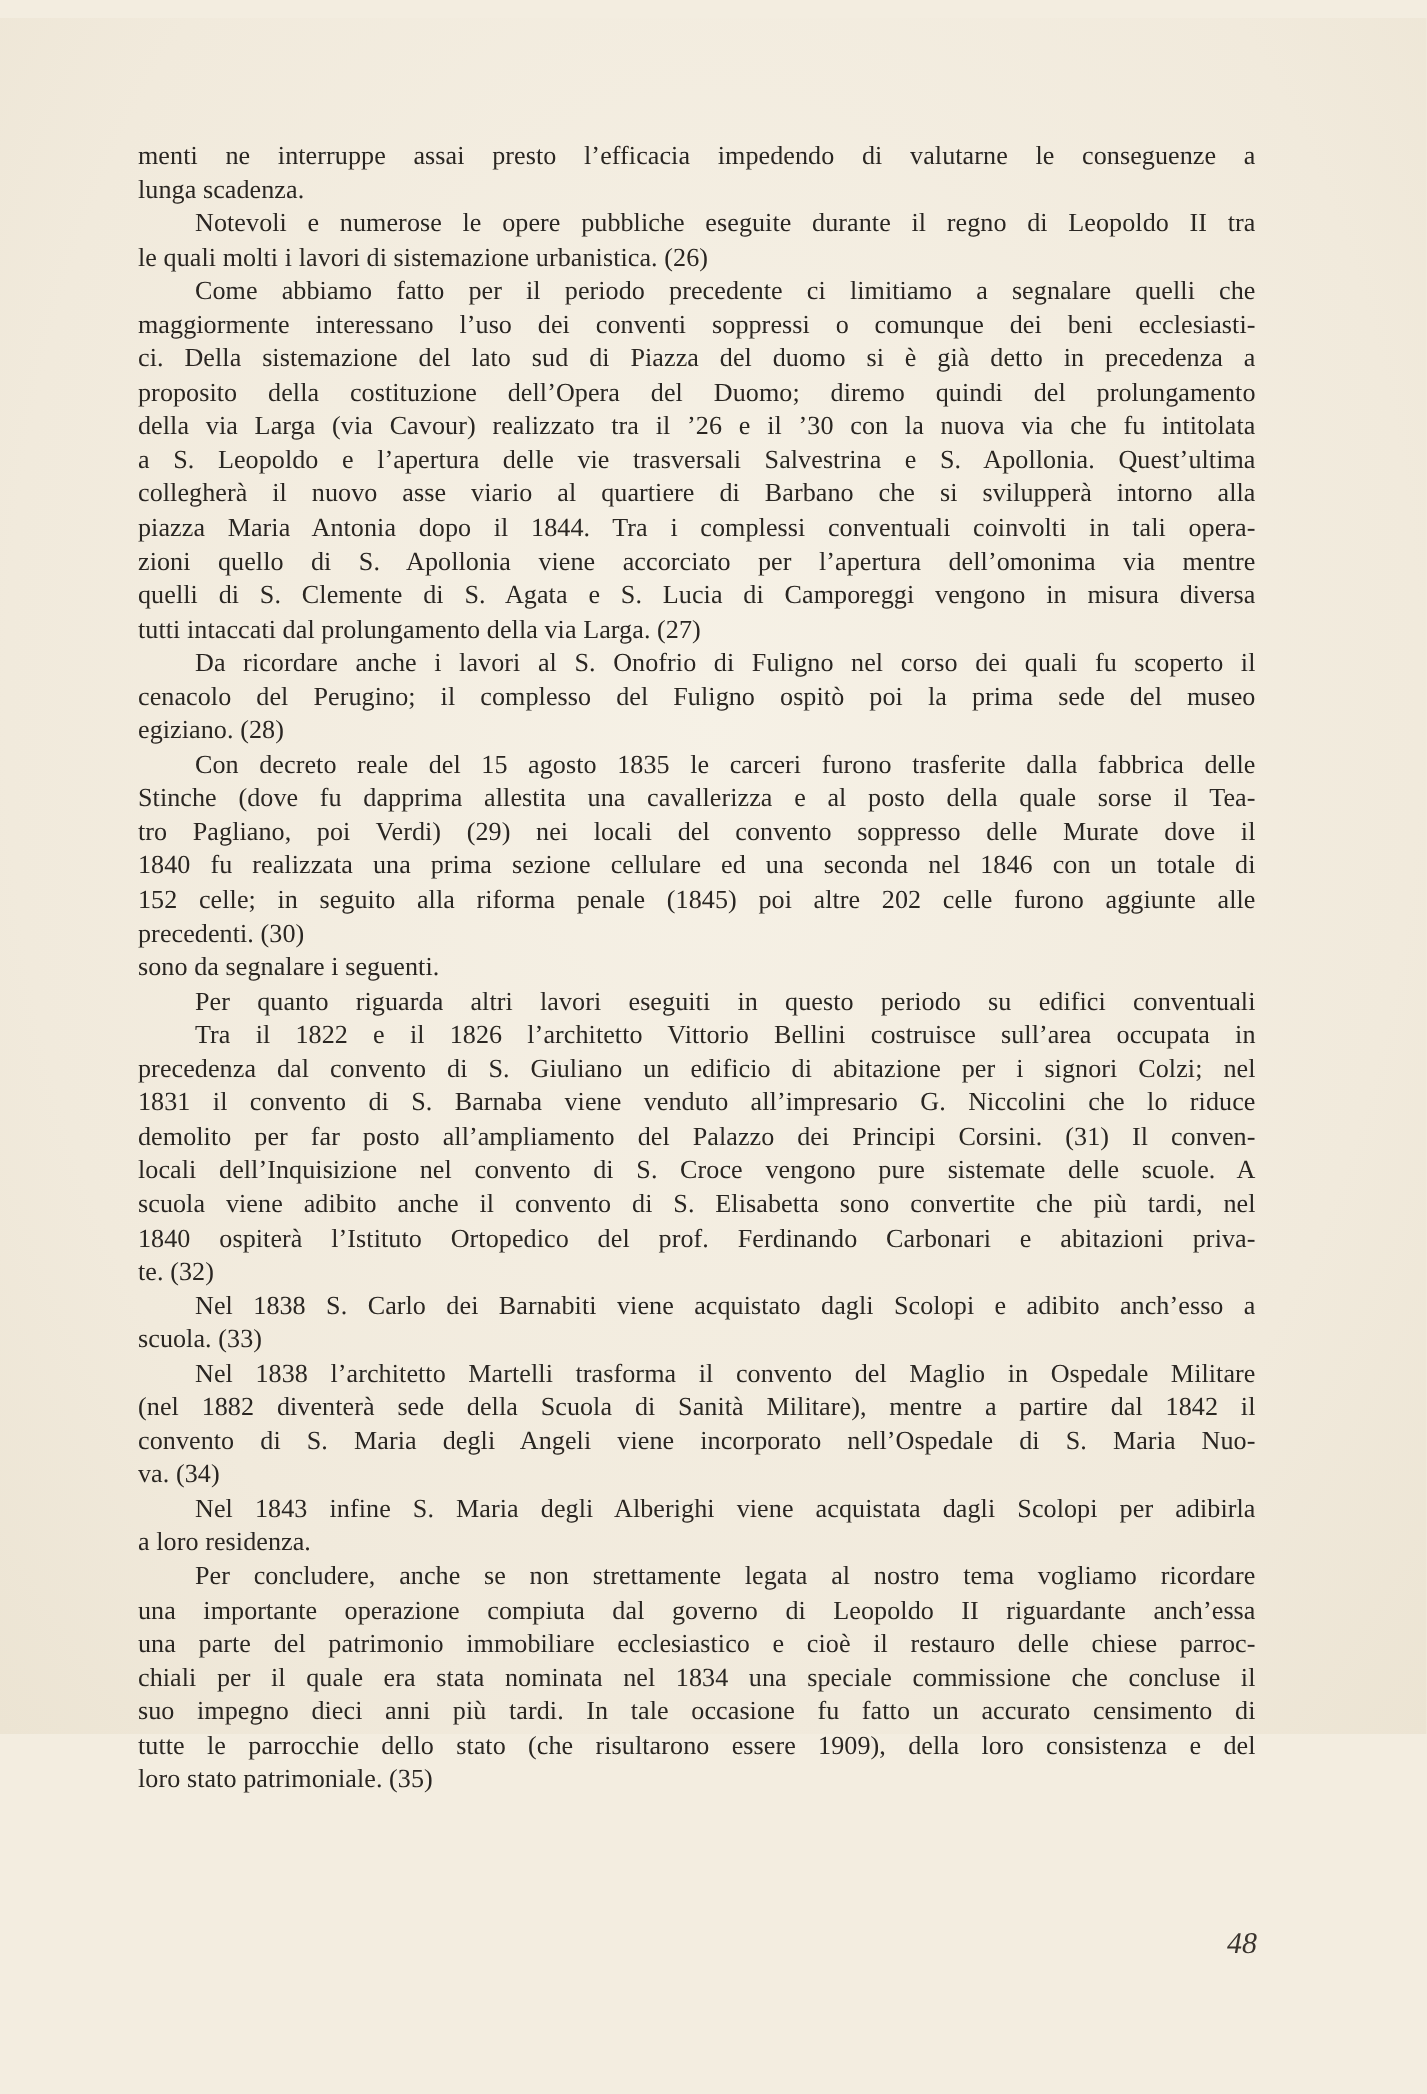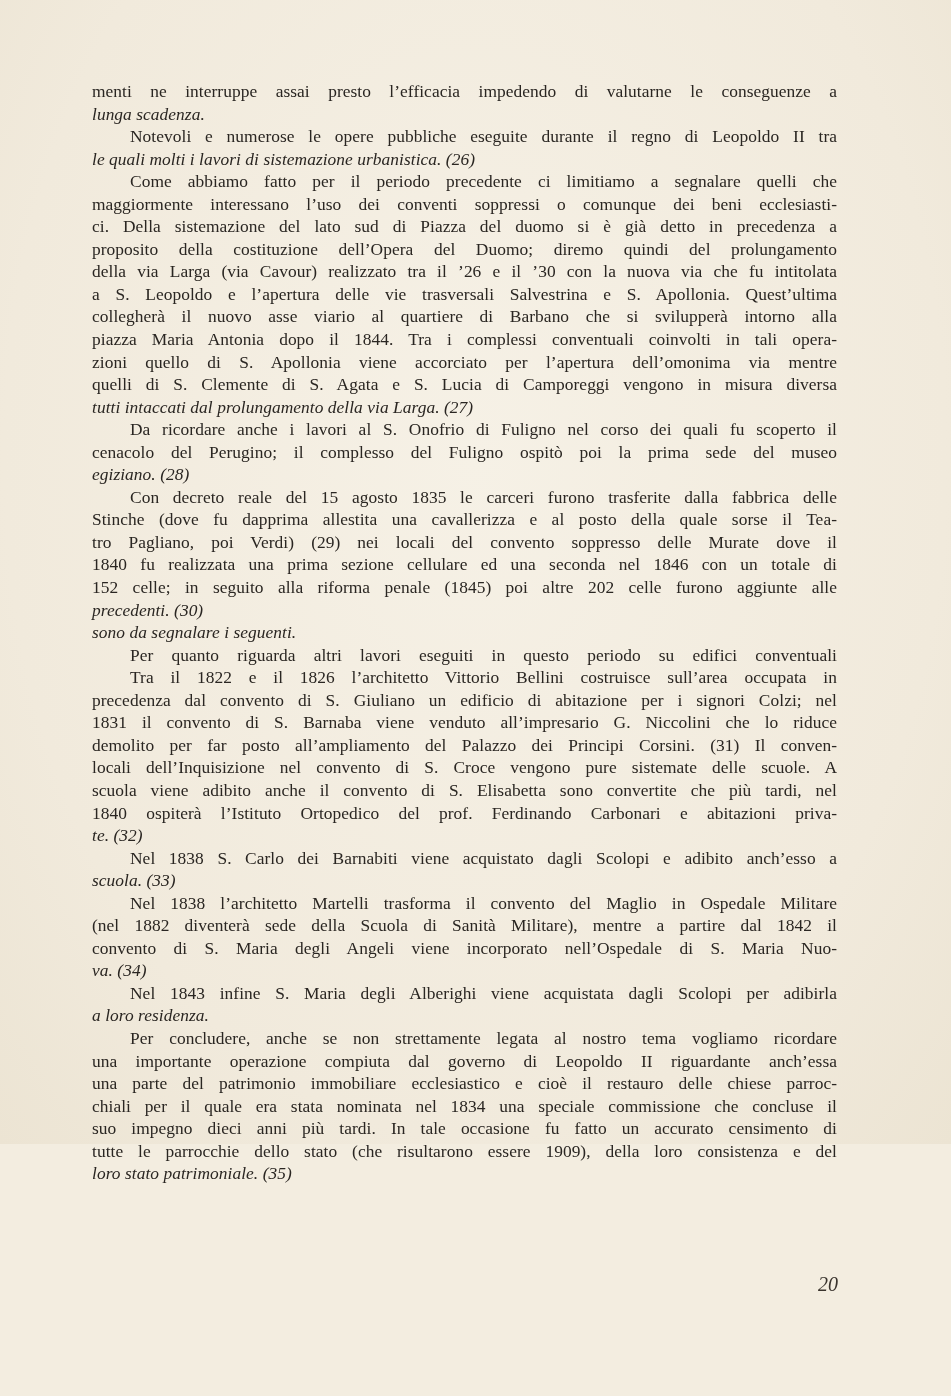--- a/index.html
+++ b/index.html
@@ -2,41 +2,41 @@
 <html><head>
 <meta charset="utf-8">
 <style>
   html, body { margin: 0; padding: 0; }
   body {
     width: 951px; height: 1396px;
     background: #f3ede0;
     position: relative; overflow: hidden;
   }
   .page {
-    position: absolute; left: 0; top: 0; width: 951px; height: 1144px;
+    position: absolute; left: 0; top: 12px; width: 951px; height: 1144px;
     background: radial-gradient(ellipse at 50% 40%, #f6f1e6 0%, #f1eadc 70%, #ece4d3 100%);
   }
   .body-text {
     position: absolute;
     left: 92px; top: 80px; width: 745px;
     font-family: "Liberation Serif", "DejaVu Serif", serif;
     font-size: 17.4px;
     line-height: 22.55px;
     color: #2a2622;
     text-align: justify;
     letter-spacing: 0.05px;
   }
   .line {
     display: block;
     height: 22.55px;
     white-space: nowrap;
     text-align: justify;
     text-align-last: justify;
   }
-  .line.last { text-align-last: left; font-style: italic; }
+  .line.last { text-align-last: left; }
   .line.indent { padding-left: 38px; }
   .page-number {
     position: absolute;
     left: 818px; top: 1273px;
     font-family: "Liberation Serif", "DejaVu Serif", serif;
     font-style: italic;
     font-size: 20px;
     color: #3a342e;
   }
 </style>
@@ -88,14 +88,14 @@
       <span class="line indent">Nel 1843 infine S. Maria degli Alberighi viene acquistata dagli Scolopi per adibirla</span>
       <span class="line last">a loro residenza.</span>
       <span class="line indent">Per concludere, anche se non strettamente legata al nostro tema vogliamo ricordare</span>
       <span class="line">una importante operazione compiuta dal governo di Leopoldo II riguardante anch’essa</span>
       <span class="line">una parte del patrimonio immobiliare ecclesiastico e cioè il restauro delle chiese parroc-</span>
       <span class="line">chiali per il quale era stata nominata nel 1834 una speciale commissione che concluse il</span>
       <span class="line">suo impegno dieci anni più tardi. In tale occasione fu fatto un accurato censimento di</span>
       <span class="line">tutte le parrocchie dello stato (che risultarono essere 1909), della loro consistenza e del</span>
       <span class="line last">loro stato patrimoniale. (35)</span>
     </div>
-  <div class="page-number">20</div>
+  <div class="page-number">48</div>
 </div>
 
 </body></html>

